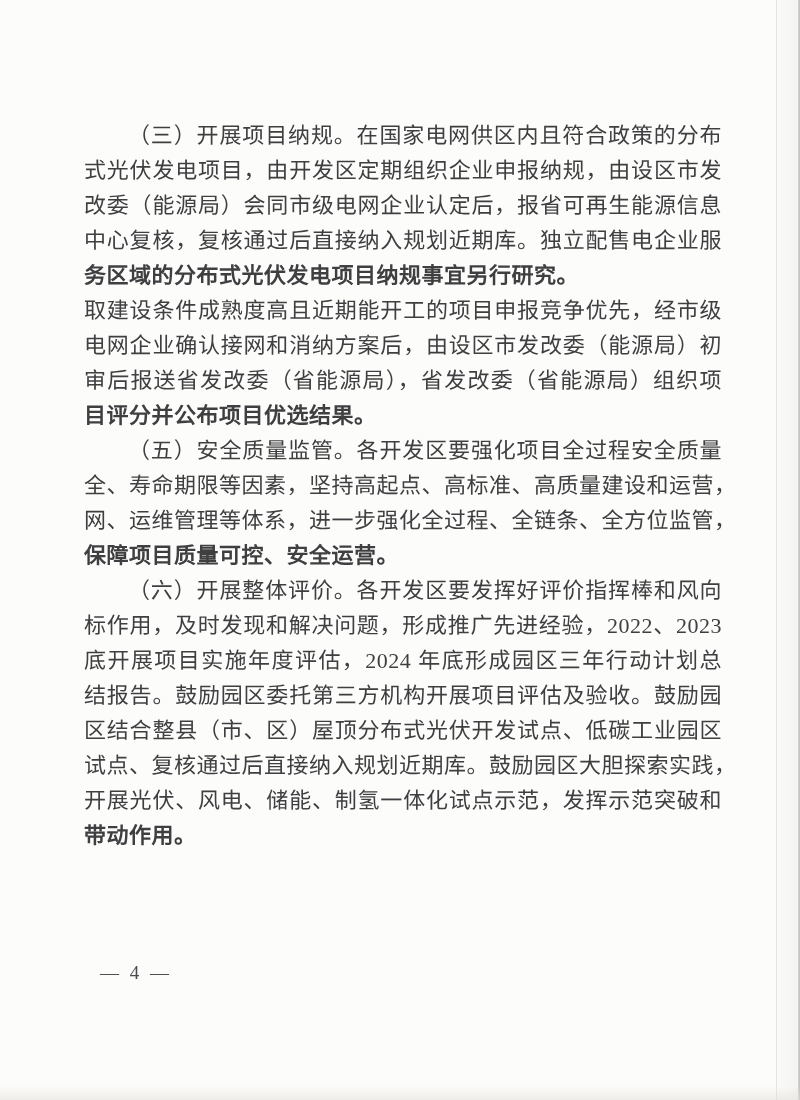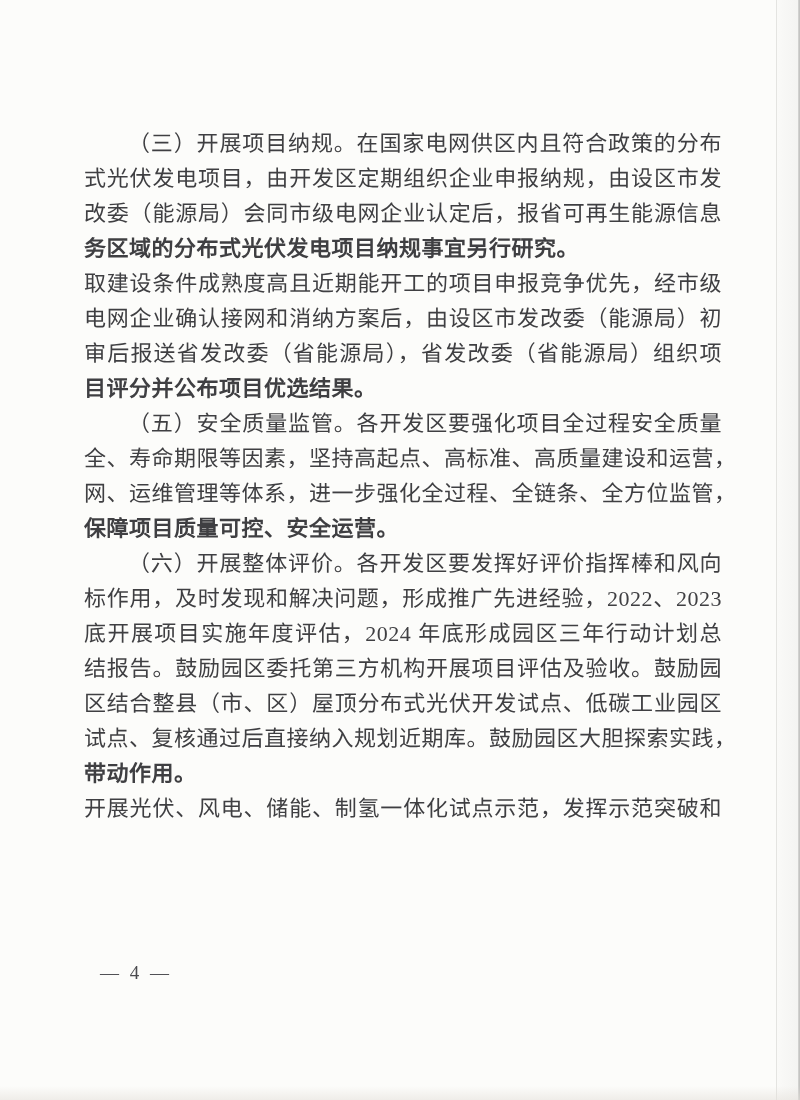--- a/index.html
+++ b/index.html
@@ -45,21 +45,21 @@
     position: absolute;
     left: 0;
     top: 1086px;
     width: 800px;
     height: 14px;
     background: linear-gradient(to bottom, rgba(234,230,224,0), rgba(228,224,218,0.55));
   }
   .text-block {
     position: absolute;
     left: 84px;
-    top: 126px;
+    top: 118px;
     width: 638px;
     color: var(--text-color, #3f3f42);
   }
   .para {
     margin: 0;
     padding: 0;
   }
   .line {
     font-size: 22px;
     line-height: 35px;
@@ -93,20 +93,21 @@
   <div class="scan-margin-right"></div>
   <div class="scan-seam"></div>
   <div class="scan-edge-right"></div>
   <div class="scan-edge-bottom"></div>
 
   <div class="text-block" id="text-block">
       <div class="para">
         <div class="line first">（三）开展项目纳规。在国家电网供区内且符合政策的分布</div>
         <div class="line">式光伏发电项目，由开发区定期组织企业申报纳规，由设区市发</div>
         <div class="line">改委（能源局）会同市级电网企业认定后，报省可再生能源信息</div>
+        <div class="line">中心复核，复核通过后直接纳入规划近期库。独立配售电企业服</div>
         <div class="line last">务区域的分布式光伏发电项目纳规事宜另行研究。</div>
       </div>
       <div class="para">
         <div class="line">取建设条件成熟度高且近期能开工的项目申报竞争优先，经市级</div>
         <div class="line">电网企业确认接网和消纳方案后，由设区市发改委（能源局）初</div>
         <div class="line">审后报送省发改委（省能源局），省发改委（省能源局）组织项</div>
         <div class="line last">目评分并公布项目优选结果。</div>
       </div>
       <div class="para">
         <div class="line first">（五）安全质量监管。各开发区要强化项目全过程安全质量</div>
@@ -114,19 +115,19 @@
         <div class="line">网、运维管理等体系，进一步强化全过程、全链条、全方位监管，</div>
         <div class="line last">保障项目质量可控、安全运营。</div>
       </div>
       <div class="para">
         <div class="line first">（六）开展整体评价。各开发区要发挥好评价指挥棒和风向</div>
         <div class="line">标作用，及时发现和解决问题，形成推广先进经验，2022、2023</div>
         <div class="line">底开展项目实施年度评估，2024 年底形成园区三年行动计划总</div>
         <div class="line">结报告。鼓励园区委托第三方机构开展项目评估及验收。鼓励园</div>
         <div class="line">区结合整县（市、区）屋顶分布式光伏开发试点、低碳工业园区</div>
         <div class="line">试点、复核通过后直接纳入规划近期库。鼓励园区大胆探索实践，</div>
+        <div class="line">开展光伏、风电、储能、制氢一体化试点示范，发挥示范突破和</div>
         <div class="line last">带动作用。</div>
-        <div class="line">开展光伏、风电、储能、制氢一体化试点示范，发挥示范突破和</div>
       </div>
     </div>
 
   <div class="page-number">— 4 —</div>
 </div>
 
 </body></html>

